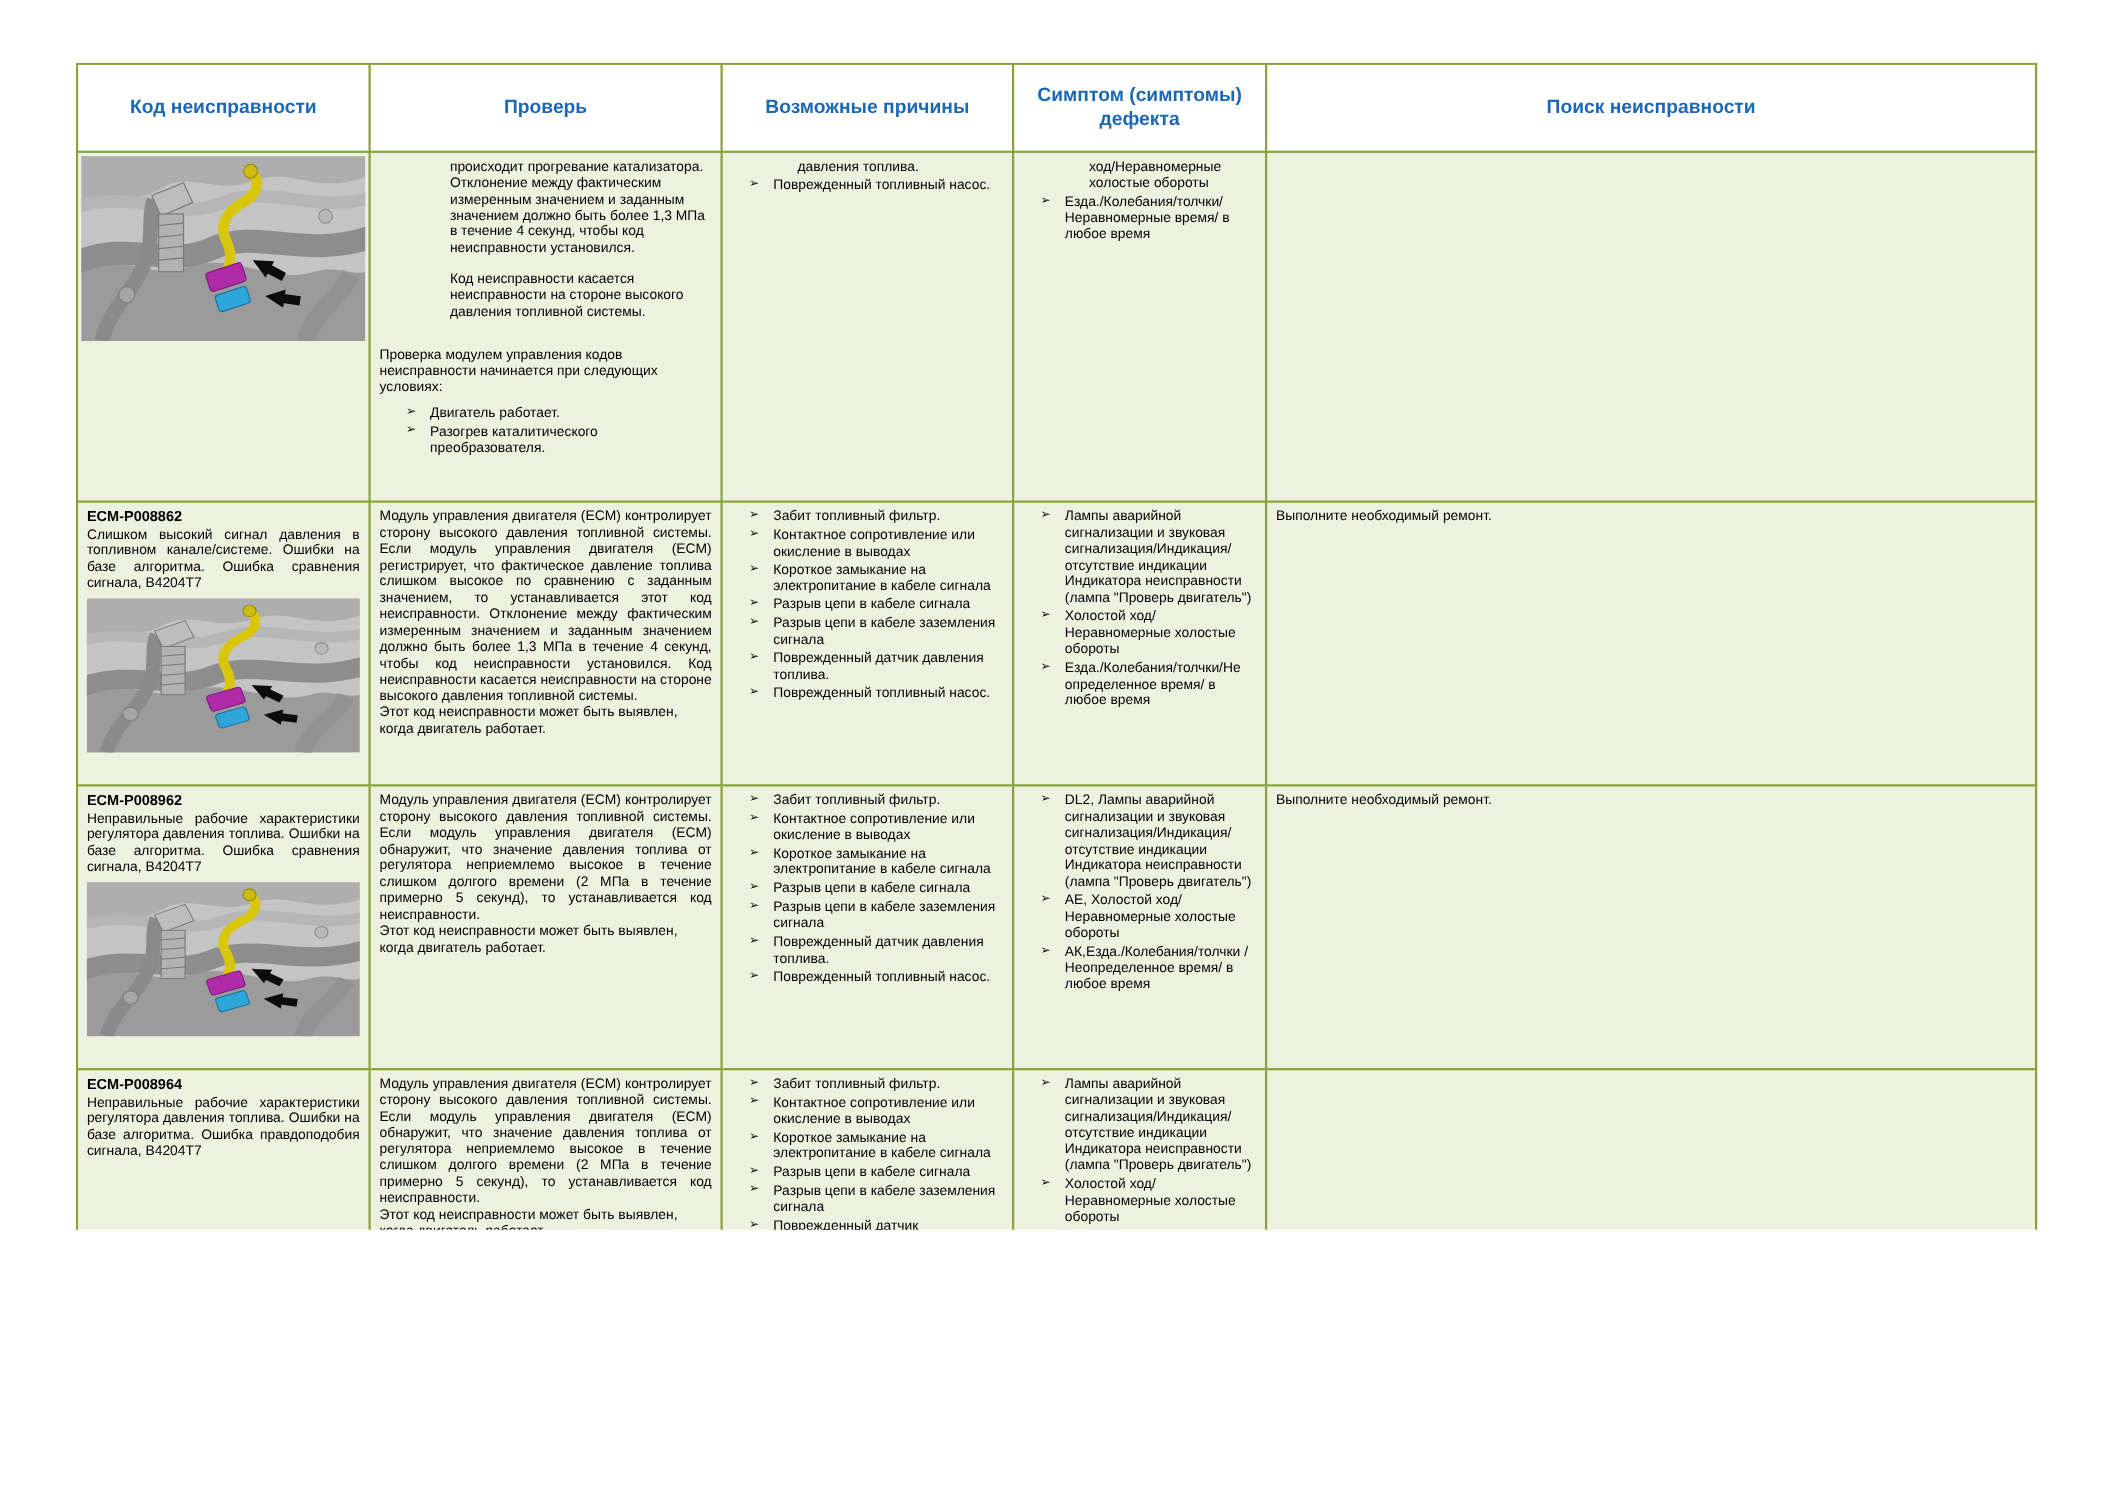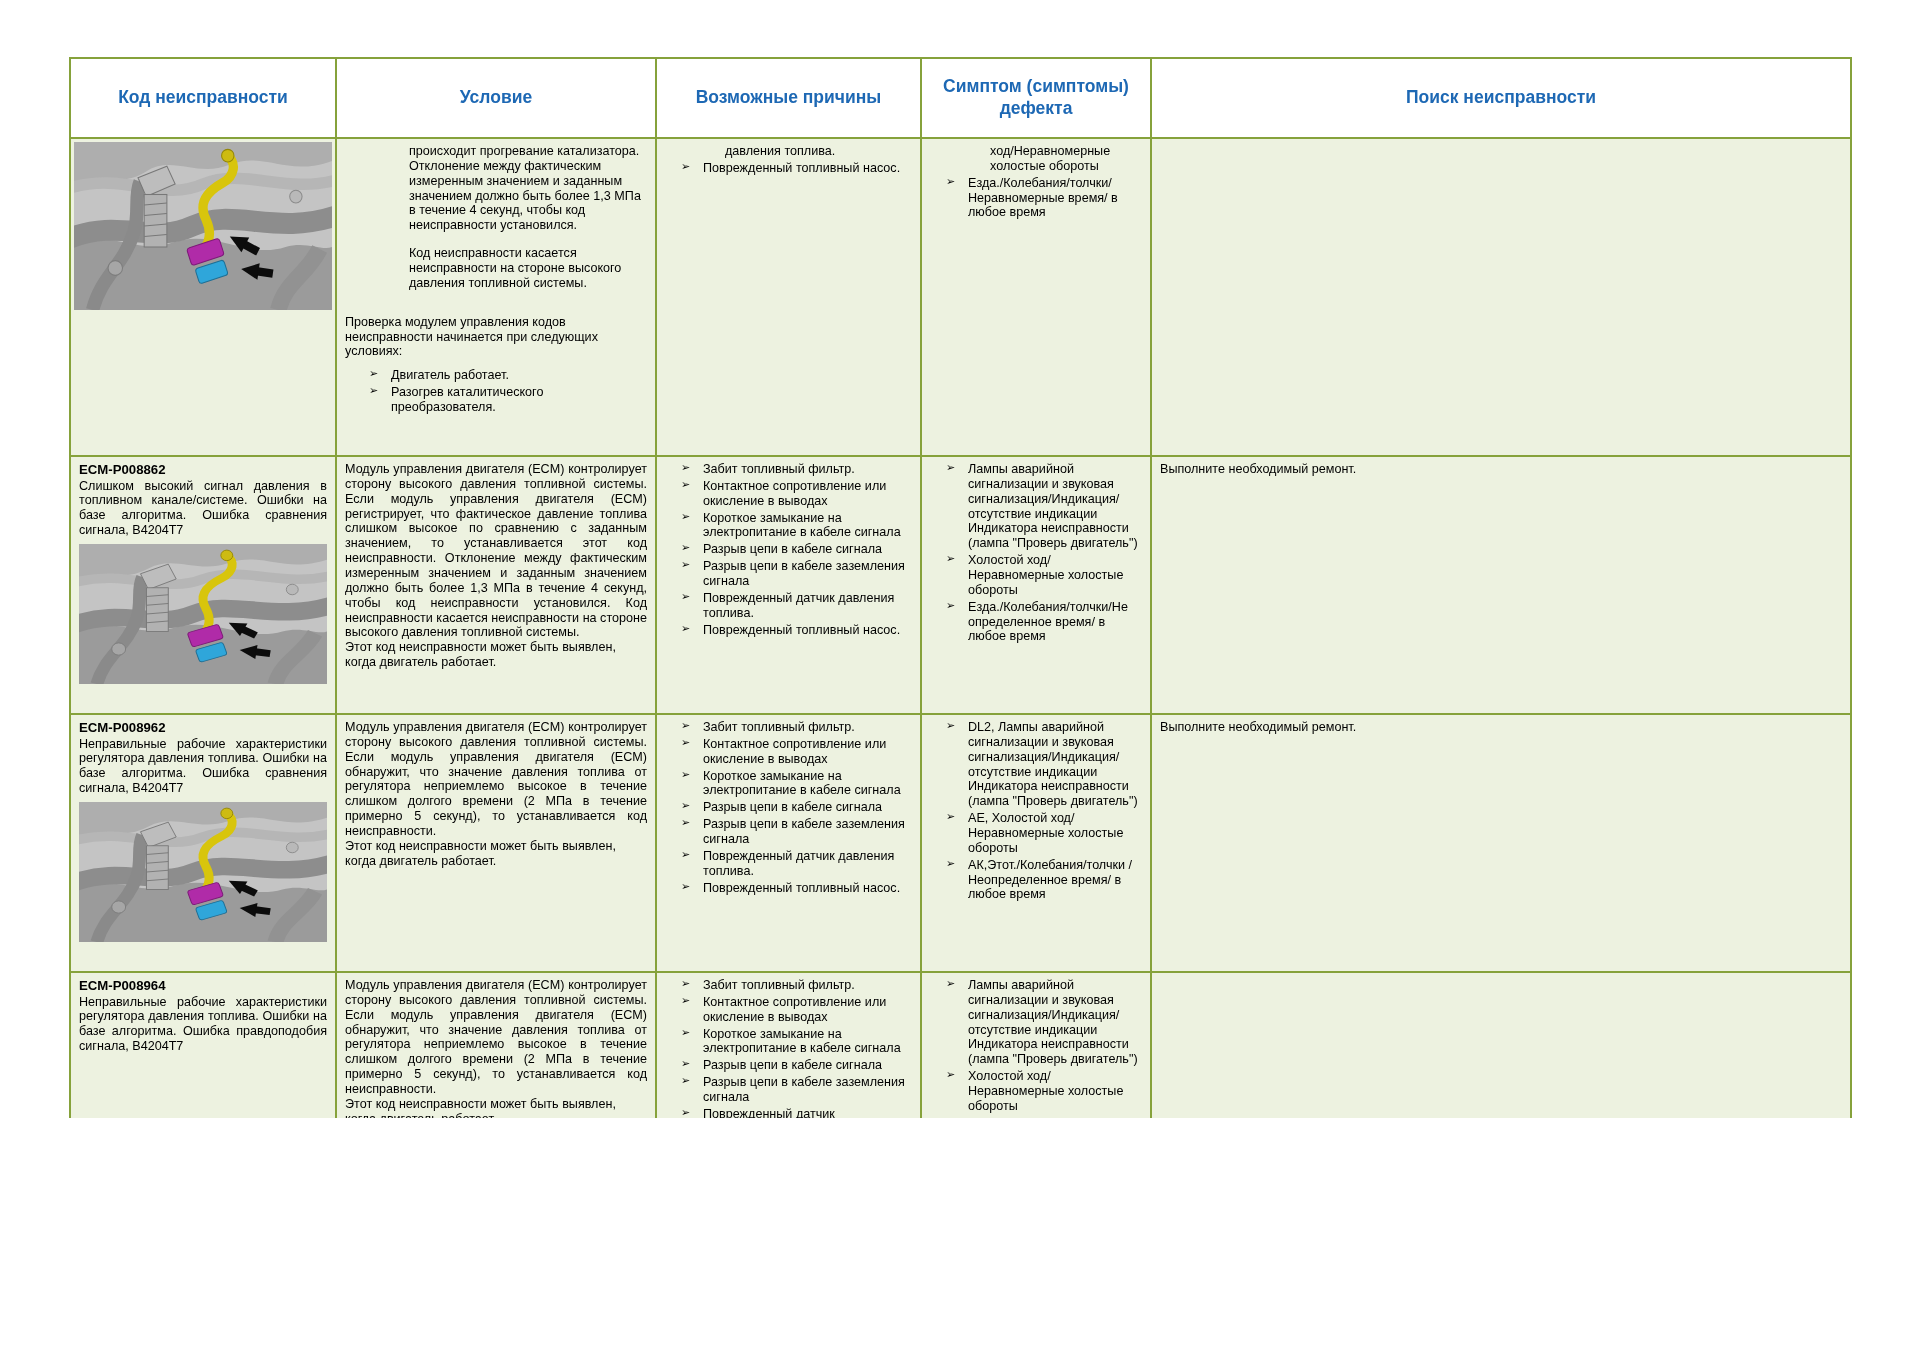--- a/index.html
+++ b/index.html
@@ -99,21 +99,21 @@
     <colgroup>
         <col class="c0">
         <col class="c1">
         <col class="c2">
         <col class="c3">
         <col class="c4">
       </colgroup>
     <thead>
       <tr>
         <th>Код неисправности</th>
-        <th>Условие</th>
+        <th>Проверь</th>
         <th>Возможные причины</th>
         <th>Симптом (симптомы) дефекта</th>
         <th>Поиск неисправности</th>
       </tr>
     </thead>
     <tbody>
 
       <tr class="r0">
         <td class="img-cell">
           <svg class="eng h168" viewBox="0 0 250 160" preserveAspectRatio="none">
@@ -190,21 +190,21 @@
           <div class="b"><span class="m">➢</span><span>Контактное сопротивление или окисление в выводах</span></div>
           <div class="b"><span class="m">➢</span><span>Короткое замыкание на электропитание в кабеле сигнала</span></div>
           <div class="b"><span class="m">➢</span><span>Разрыв цепи в кабеле сигнала</span></div>
           <div class="b"><span class="m">➢</span><span>Разрыв цепи в кабеле заземления сигнала</span></div>
           <div class="b"><span class="m">➢</span><span>Поврежденный датчик давления топлива.</span></div>
           <div class="b"><span class="m">➢</span><span>Поврежденный топливный насос.</span></div>
         </td>
         <td>
           <div class="b"><span class="m">➢</span><span>DL2, Лампы аварийной сигнализации и звуковая сигнализация/Индикация/отсутствие индикации Индикатора неисправности (лампа "Проверь двигатель")</span></div>
           <div class="b"><span class="m">➢</span><span>AE, Холостой ход/Неравномерные холостые обороты</span></div>
-          <div class="b"><span class="m">➢</span><span>АК,Этот./Колебания/толчки /Неопределенное время/ в любое время</span></div>
+          <div class="b"><span class="m">➢</span><span>АК,Езда./Колебания/толчки /Неопределенное время/ в любое время</span></div>
         </td>
         <td>
           <p class="p">Выполните необходимый ремонт.</p>
         </td>
       </tr>
 
       <tr class="r3">
         <td>
           <div class="code-title">ECM-P008964</div>
           <div class="p just">Неправильные рабочие характеристики регулятора давления топлива. Ошибки на базе алгоритма. Ошибка правдоподобия сигнала, B4204T7</div>

